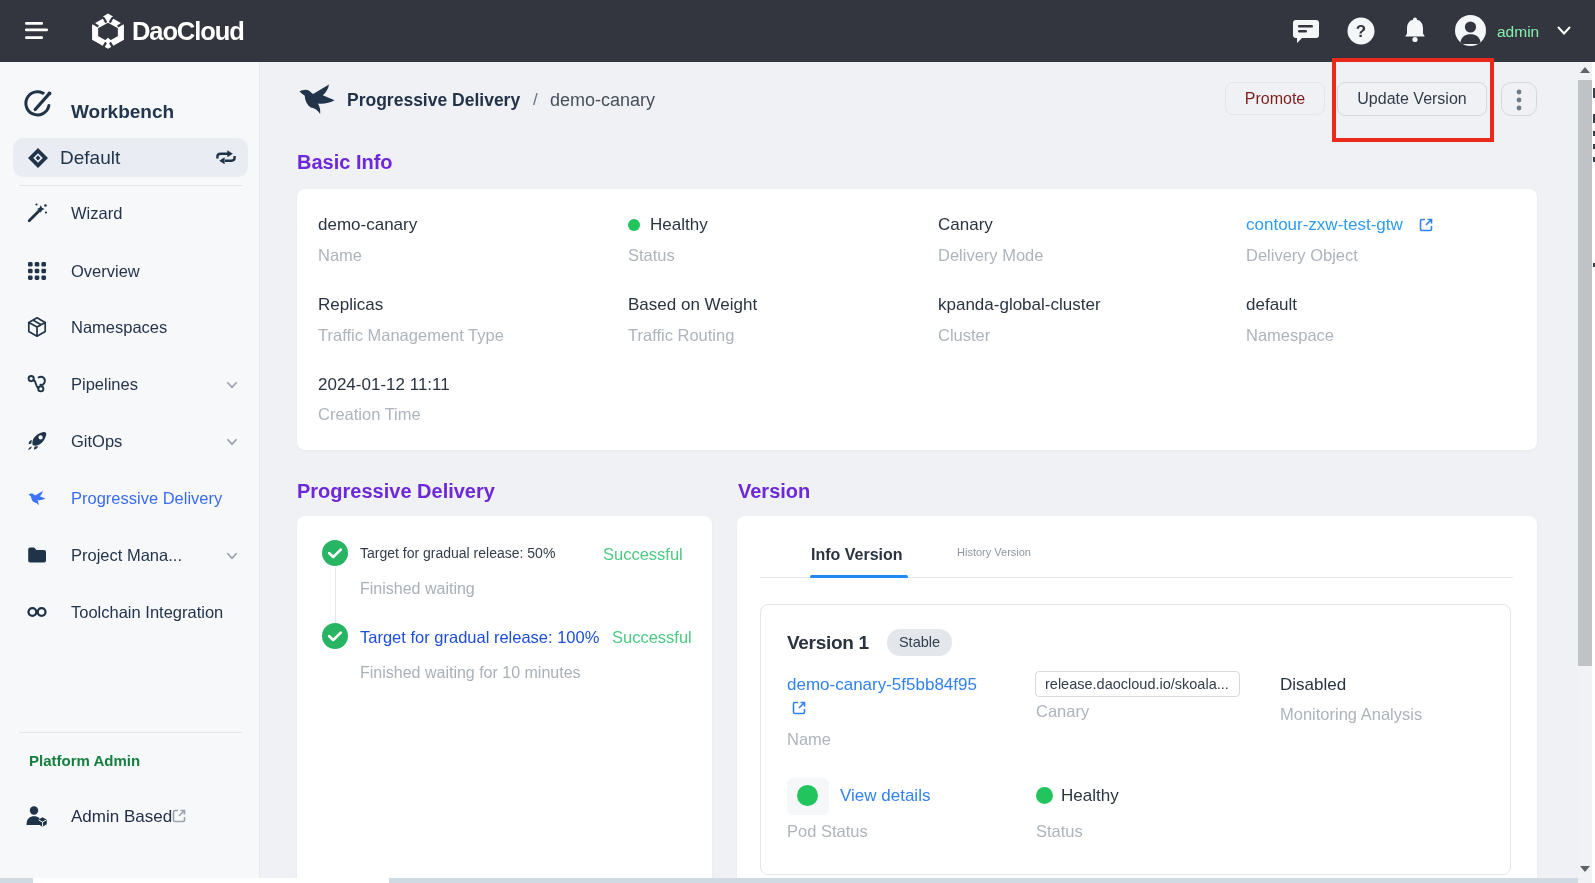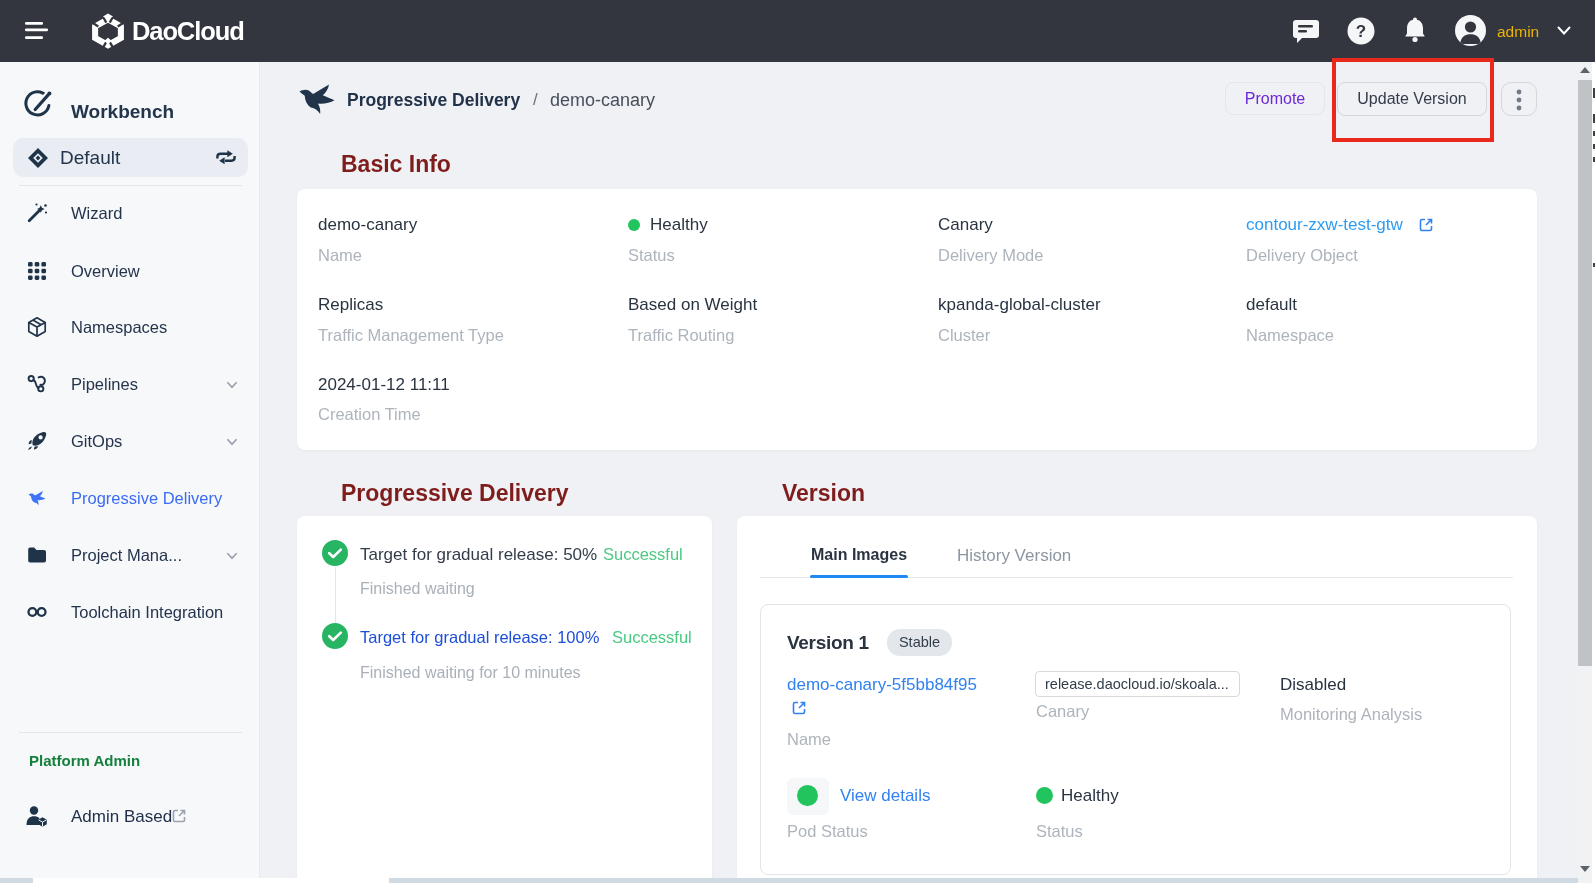--- a/index.html
+++ b/index.html
@@ -4,30 +4,30 @@
 <style>
 * { margin:0; padding:0; box-sizing:border-box; }
 html,body { width:1595px; height:883px; overflow:hidden; }
 body { font-family:"Liberation Sans", sans-serif; }
 #app { position:relative; width:1595px; height:883px; background:#eff1f4; overflow:hidden; }
 .abs { position:absolute; }
 
 
 #header { position:absolute; left:0; top:0; width:1595px; height:62px; background:#33363e; }
 #logo-text { position:absolute; left:132px; top:17px; color:#fff; font-size:25.5px; font-weight:bold; letter-spacing:-1.1px; }
-#admin-txt { position:absolute; left:1497px; top:23px; color:#eab308; font-size:15.5px; }
+#admin-txt { position:absolute; left:1497px; top:23px; color:#86efac; font-size:15.5px; }
 
 
 #sidebar { position:absolute; left:0; top:62px; width:260px; height:821px; background:#f7f8fa; border-right:1px solid #e7e9ec; }
 .side-text { position:absolute; left:71px; font-size:16.5px; color:#24344c; }
 .chev { position:absolute; left:226px; width:12px; height:12px; }
 
 
 .card { position:absolute; background:#fff; border-radius:8px; box-shadow:0 1px 3px rgba(30,40,60,0.04); }
-.sec-title { position:absolute; font-size:23px; font-weight:bold; color:#7f1d1d;margin-left:44px; }
+.sec-title { position:absolute; font-size:20px; font-weight:bold; color:#6d28d9; }
 .val { position:absolute; font-size:17px; color:#2a3441; white-space:nowrap; }
 .lab { position:absolute; font-size:16.5px; color:#aeb4bc; white-space:nowrap; }
 .blue { color:#3182f0; }
 .dot { position:absolute; border-radius:50%; background:#21c45d; }
 
 
 .btn { position:absolute; border-radius:8px; border:1px solid #d3d7dc; background:transparent; font-size:16px; color:#333c49; text-align:center; }
 
 
 .tri-up { width:0; height:0; border-left:5px solid transparent; border-right:5px solid transparent; border-bottom:6px solid #5f646b; }
@@ -216,21 +216,21 @@
     <path d="M9.5 2.5 H13.5 V6.5 M13.2 2.8 L8 8" stroke="#9aa3ad" stroke-width="1.6" fill="none"></path>
   </svg>
 
   <svg class="abs" style="left:292px;top:79px" width="50" height="40" viewBox="0 0 52 42">
     <path fill="#22344a" d="M7.6 13.2 C10.5 11.4 14.2 10.5 16.9 11.9 C18.3 12.8 20.2 14.6 21.9 15.7 L38.6 5.7 C37.9 10.3 35.2 14.4 32.1 17.1 L44.4 22.3 C39.8 25.2 32.2 26.5 27.0 25.7 C29.0 28.8 29.8 33.2 29.3 36.7 C27.4 33.5 24.0 30.6 19.5 30.0 C15.8 27.4 13.4 23.2 13.1 17.6 C11.5 16.4 9.0 14.6 7.6 13.2 Z"></path>
   </svg>
   <div class="abs" style="left:347px;top:90px;font-size:17.5px;font-weight:bold;color:#223349">Progressive Delivery</div>
   <div class="abs" style="left:533px;top:90px;font-size:17px;color:#6a727d">/</div>
   <div class="abs" style="left:550px;top:90px;font-size:18px;color:#474f5b">demo-canary</div>
 
-  <div class="btn" style="left:1225px;top:82px;width:100px;height:33px;border-color:#e3e6ea;color:#6d28d9;line-height:31px">Promote</div>
+  <div class="btn" style="left:1225px;top:82px;width:100px;height:33px;border-color:#e3e6ea;color:#7f1d1d;line-height:31px">Promote</div>
   <div class="btn" style="left:1337px;top:82px;width:150px;height:34px;line-height:32px">Update Version</div>
   <div class="btn" style="left:1501px;top:82px;width:36px;height:34px;border-radius:10px">
     <svg width="6" height="22" viewBox="0 0 6 22" style="margin-top:6px">
       <circle cx="3" cy="3" r="2.4" fill="#6f7b88"></circle>
         <circle cx="3" cy="11" r="2.4" fill="#6f7b88"></circle>
         <circle cx="3" cy="19" r="2.4" fill="#6f7b88"></circle>
     </svg>
   </div>
 
   <div class="abs" style="left:1332px;top:58px;width:162px;height:84px;border:4px solid #e8291c"></div>
@@ -264,35 +264,35 @@
   <div class="val" style="left:318px;top:375px">2024-01-12 11:11</div>
   <div class="lab" style="left:318px;top:405px">Creation Time</div>
 
   <div class="sec-title" style="left:297px;top:480px">Progressive Delivery</div>
   <div class="card" style="left:297px;top:516px;width:415px;height:380px"></div>
   <div class="abs" style="left:334.5px;top:567px;width:1px;height:56px;background:#e4e7ea"></div>
   <svg class="abs" style="left:322px;top:540px" width="26" height="26" viewBox="0 0 26 26">
     <circle cx="13" cy="13" r="13" fill="#27b463"></circle>
     <path d="M7.2 13.2 L11.2 17 L18.8 9.6" stroke="#fff" stroke-width="2.6" fill="none" stroke-linecap="round" stroke-linejoin="round"></path>
   </svg>
-  <div class="val" style="left:360px;top:545px;font-size:17px;color:#333d49">Target for gradual release: 50%</div>
+  <div class="val" style="left:360px;top:545px;font-size:14px;color:#333d49">Target for gradual release: 50%</div>
   <div class="val" style="left:603px;top:545px;font-size:16.5px;color:#4cc983">Successful</div>
   <div class="lab" style="left:360px;top:580px;color:#a9b0b8;font-size:16px">Finished waiting</div>
   <svg class="abs" style="left:322px;top:623px" width="26" height="26" viewBox="0 0 26 26">
     <circle cx="13" cy="13" r="13" fill="#27b463"></circle>
     <path d="M7.2 13.2 L11.2 17 L18.8 9.6" stroke="#fff" stroke-width="2.6" fill="none" stroke-linecap="round" stroke-linejoin="round"></path>
   </svg>
   <div class="val" style="left:360px;top:628px;font-size:16.5px;color:#1d4ed8">Target for gradual release: 100%</div>
   <div class="val" style="left:612px;top:628px;font-size:16.5px;color:#4cc983">Successful</div>
   <div class="lab" style="left:360px;top:664px;color:#a9b0b8;font-size:16px">Finished waiting for 10 minutes</div>
 
   <div class="sec-title" style="left:738px;top:480px">Version</div>
   <div class="card" style="left:737px;top:516px;width:800px;height:380px"></div>
-  <div class="val" style="left:811px;top:546px;font-size:16px;font-weight:bold">Main Images</div>
-  <div class="val" style="left:957px;top:546px;font-size:17px;color:#8d96a1">History Version</div>
+  <div class="val" style="left:811px;top:546px;font-size:16px;font-weight:bold">Info Version</div>
+  <div class="val" style="left:957px;top:546px;font-size:11px;color:#8d96a1">History Version</div>
   <div class="abs" style="left:760px;top:577px;width:753px;height:1px;background:#e5e8ec"></div>
   <div class="abs" style="left:810px;top:575px;width:98px;height:3px;background:#2189f2;border-radius:2px"></div>
 
   <div class="abs" style="left:760px;top:604px;width:751px;height:271px;border:1px solid #e2e5e9;border-radius:8px"></div>
   <div class="val" style="left:787px;top:632px;font-size:19px;font-weight:bold;letter-spacing:-0.3px">Version 1</div>
   <div class="abs" style="left:887px;top:629px;width:65px;height:27px;background:#e3e7eb;border-radius:13px;font-size:14.5px;color:#333e4b;text-align:center;line-height:27px">Stable</div>
 
   <div class="val blue" style="left:787px;top:675px;font-size:17px">demo-canary-5f5bb84f95</div>
   <svg class="abs" style="left:791px;top:700px" width="16" height="16" viewBox="0 0 16 16">
     <path d="M7 2.5 H4 C2.9 2.5 2.5 3 2.5 4 V12 C2.5 13 2.9 13.5 4 13.5 H12 C13 13.5 13.5 13 13.5 12 V9" stroke="#3182f0" stroke-width="1.6" fill="none"></path>

